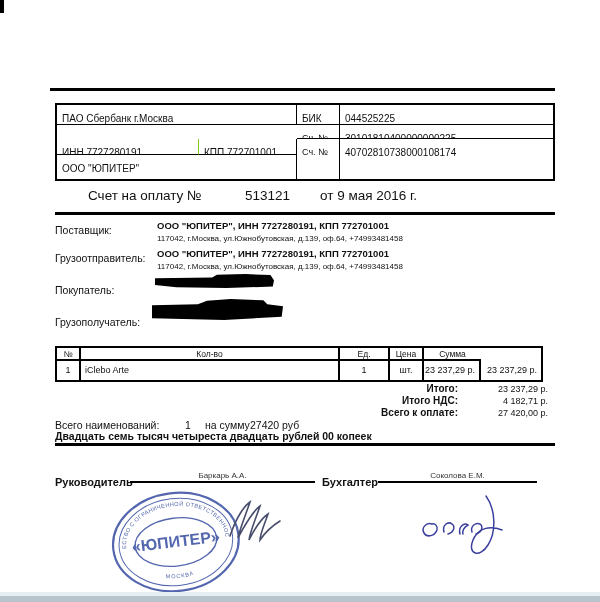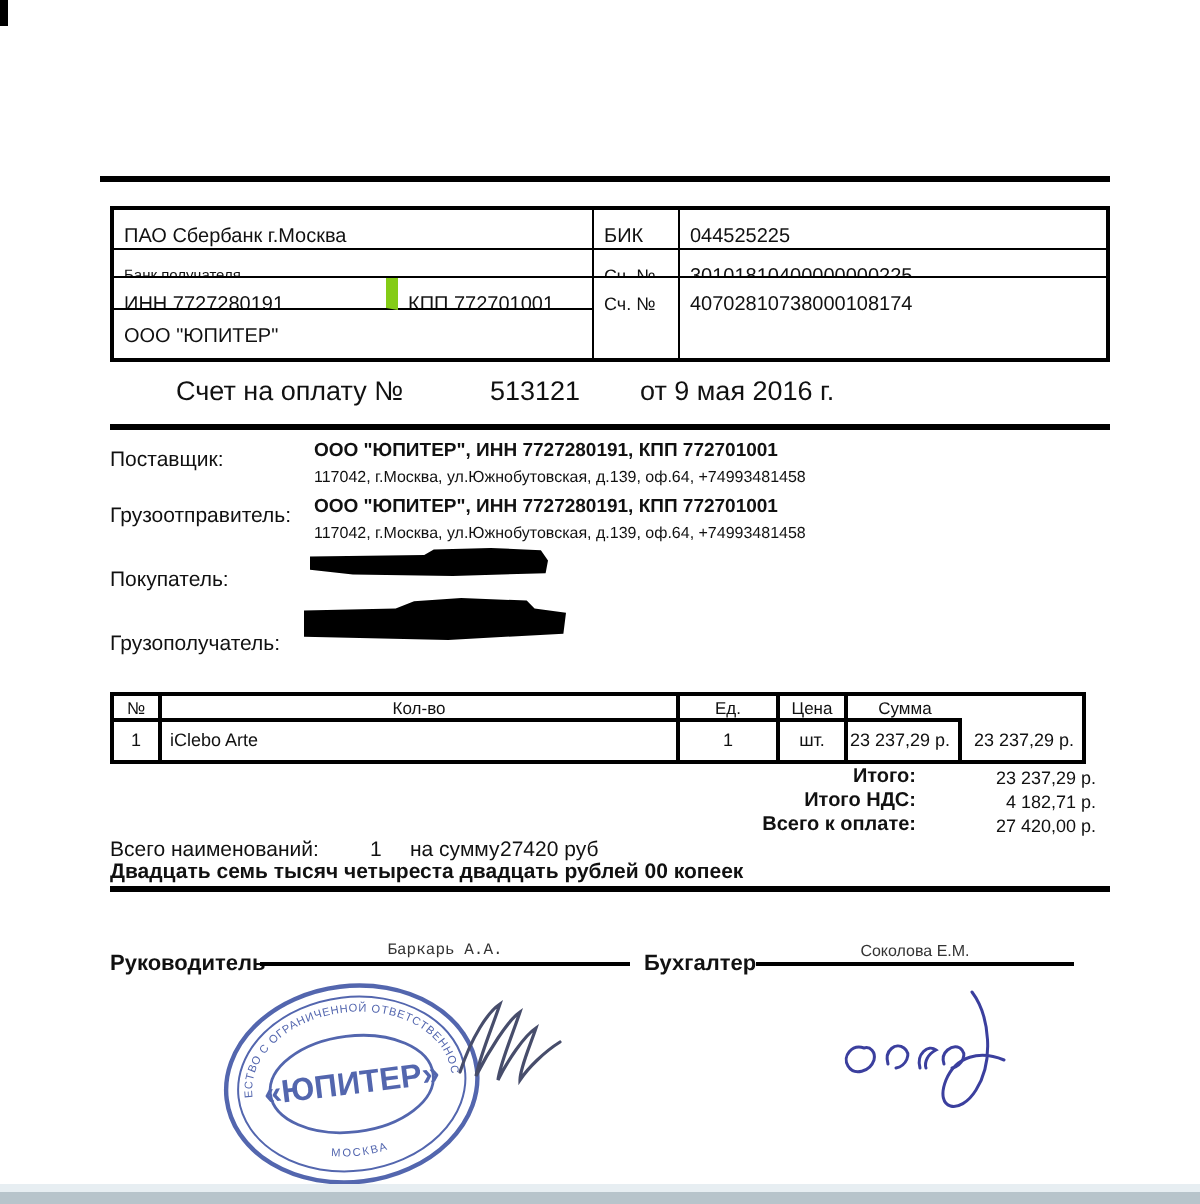--- a/index.html
+++ b/index.html
@@ -13,21 +13,21 @@
   .rule-top { left:50px; top:88px; width:505px; }
   .rule-title { left:55px; top:212px; width:500px; }
   .rule-words { left:55px; top:443px; width:500px; }
 
   
   .bank-table { left:55px; top:103px; width:500px; height:78px; border:2px solid #000;
     display:grid; grid-template-columns:142px 98px 43px 1fr; grid-template-rows:20px 14px 16px 1fr; font-size:10px; }
   .bank-table .cell { padding:8px 0 0 5px; overflow:hidden; white-space:nowrap; }
   .bc-bank    { grid-column:1/3; grid-row:1; border-right:1px solid #000; border-bottom:1px solid #000; }
   .bc-bankcap { grid-column:1/3; grid-row:2; border-right:1px solid #000; border-bottom:1px solid #000; font-size:7.5px; padding-top:3px; }
-  .bc-inn     { grid-column:1; grid-row:3; border-right:6px solid #84cc16; border-bottom:1px solid #000; }
+  .bc-inn     { grid-column:1; grid-row:3; border-right:1px solid #84cc16; border-bottom:1px solid #000; }
   .bc-kpp     { grid-column:2; grid-row:3; border-right:1px solid #000; border-bottom:1px solid #000; }
   .bc-recip   { grid-column:1/3; grid-row:4; border-right:1px solid #000; }
   .bc-recipcap{ font-size:7.5px; margin-top:4px; }
   .bc-bik     { grid-column:3; grid-row:1; border-right:1px solid #000; border-bottom:1px solid #000; }
   .bc-acc1l   { grid-column:3; grid-row:2; border-right:1px solid #000; border-bottom:1px solid #000; font-size:9px; }
   .bc-acc2l   { grid-column:3; grid-row:3/5; border-right:1px solid #000; font-size:9px; }
   .bc-bikv    { grid-column:4; grid-row:1; border-bottom:1px solid #000; }
   .bc-acc1v   { grid-column:4; grid-row:2; border-bottom:1px solid #000; }
   .bc-acc2v   { grid-column:4; grid-row:3/5; }
 
@@ -68,21 +68,21 @@
   .names-line { top:419px; font-size:10.5px; }
   .nl-1 { left:55px; } .nl-2 { left:185px; } .nl-3 { left:205px; } .nl-4 { left:250px; }
   .words-line { left:55px; top:430px; font-size:10.5px; font-weight:bold; }
 
   
   .sig-label { top:476px; font-weight:bold; font-size:11px; }
   .sig-label-dir { left:55px; } .sig-label-acc { left:322px; }
   .sig-line { top:481px; height:2px; background:#000; }
   .sig-line-dir { left:130px; width:185px; } .sig-line-acc { left:378px; width:159px; }
   .sig-name { top:471px; font-size:8px; text-align:center; color:#333; }
-  .sig-name-dir { left:130px; width:185px;font-family:Liberation Mono, monospace; } .sig-name-acc { left:378px; width:159px; }
+  .sig-name-dir { left:130px; width:185px; } .sig-name-acc { left:378px; width:159px; }
 
   
   .stamp-wrap { left:104px; top:487px; width:144px; height:112px; transform:rotate(-7deg); opacity:.9; }
   .stamp-stroke { stroke:var(--stamp-color); fill:none; }
   .stamp-text { fill:var(--stamp-color); }
   .autograph { fill:none; stroke-linecap:round; }
   .autograph-dir { left:224px; top:496px; }
   .autograph-acc { left:418px; top:490px; }
   .ag-dir-path { stroke:var(--sig-dir-color); stroke-width:1.6; }
   .ag-acc-path { stroke:var(--sig-acc-color); stroke-width:1.5; }
@@ -92,21 +92,20 @@
   .bottom-band { left:0; top:596px; width:600px; height:6px; background:#b7c4cb; }
 </style>
 </head>
 <body>
 
 <div class="abs corner-mark"></div>
 <div class="abs rule rule-top"></div>
 
 <div class="abs bank-table">
   <div class="cell bc-bank">ПАО Сбербанк г.Москва</div>
-  <div class="cell bc-bankcap">Банк получателя</div>
   <div class="cell bc-inn">ИНН 7727280191</div>
   <div class="cell bc-kpp">КПП 772701001</div>
   <div class="cell bc-recip">
     <div>ООО "ЮПИТЕР"</div>
   </div>
   <div class="cell bc-bik">БИК</div>
   <div class="cell bc-acc1l">Сч. №</div>
   <div class="cell bc-acc2l">Сч. №</div>
   <div class="cell bc-bikv">044525225</div>
   <div class="cell bc-acc1v">30101810400000000225</div>

